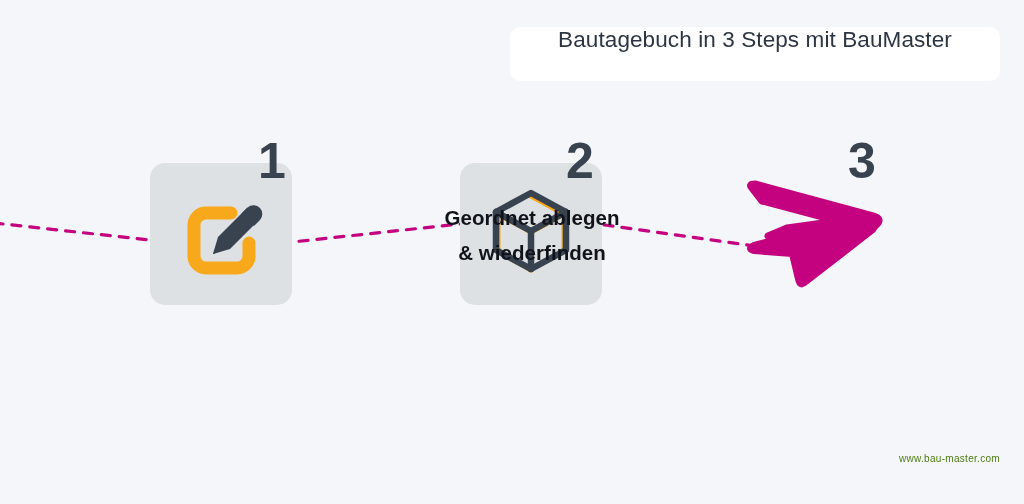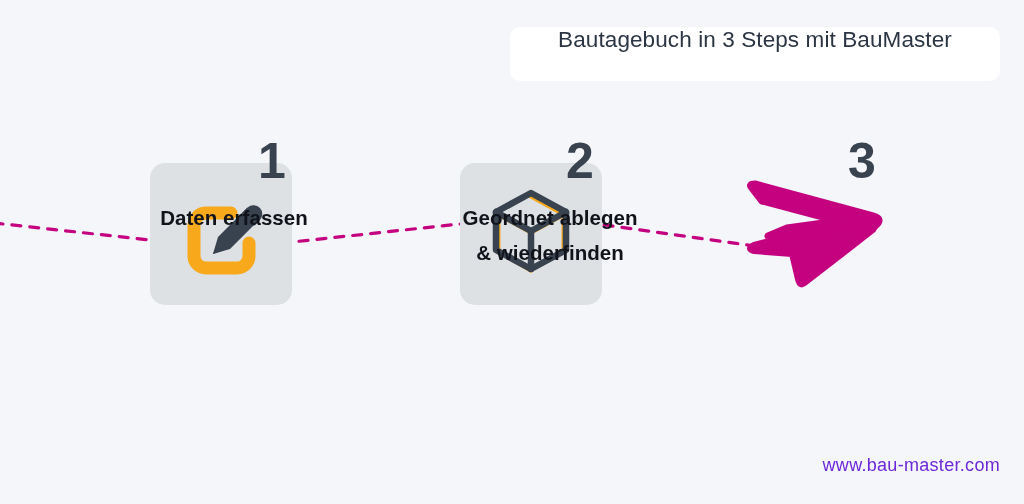--- a/index.html
+++ b/index.html
@@ -122,23 +122,23 @@
     font-weight: 700;
     color: #11131a;
     line-height: 1.72;
     letter-spacing: 0.05px;
   }
 
   
   .footer-url {
     position: absolute;
     right: 24px;
-    bottom: 28px;
-    font-size: 18px;
-    color: #6d28d9;
+    bottom: 40px;
+    font-size: 10px;
+    color: #4d7c0f;
     letter-spacing: 0.3px;
   }
 </style>
 </head>
 <body>
 
 <div class="canvas">
 
   <svg class="connector" viewBox="0 0 1024 504" width="1024" height="504" aria-hidden="true">
     <path d="M -6 223 L 150 240 L 292 242 L 460 224 L 605 225 L 790 251" fill="none" stroke="#c4017f" stroke-width="3.2" stroke-linecap="round" stroke-dasharray="9 9"></path>
@@ -160,23 +160,20 @@
           <path d="M44 72 L49 55 L78 26 L90 38 L61 67 Z" fill="#38434f"></path>
 
           <path d="M44 72 L49.5 57 L59 66.5 Z" fill="#38434f"></path>
 
           <path d="M78.5 25.5 a9 9 0 0 1 12.5 0.5 a9 9 0 0 1 0 12 L85 44 L72.5 31.5 Z" fill="#38434f"></path>
         </svg>
       </div>
 
       <div class="step-num num-1">1</div>
     </div>
-  </div>
-  <div class="caption" style="left:122px;">
-    <div>Daten erfassen</div>
   </div>
 
   <div class="step step-2">
     <div class="tile-wrap">
       <div class="tile"></div>
 
       <div class="icon-holder">
         <svg width="100" height="100" viewBox="0 0 100 100" aria-hidden="true">
 
           <g stroke="#f7a81b" stroke-width="5" fill="none" stroke-linecap="round" stroke-linejoin="round">
@@ -192,21 +189,21 @@
             <path d="M50 9 L85 28 L85 66 L50 85 L15 66 L15 28 Z"></path>
             <path d="M15 28 L50 47 L85 28"></path>
             <path d="M50 47 L50 85"></path>
           </g>
         </svg>
       </div>
 
       <div class="step-num num-2">2</div>
     </div>
   </div>
-  <div class="caption" style="left:438px;">
+  <div class="caption" style="left:420px;">
     <div>Geordnet ablegen</div>
     <div>&amp; wiederfinden</div>
   </div>
 
   <div class="step step-3">
     <div class="tile-wrap">
 
       <div class="plane-holder">
         <svg width="150" height="120" viewBox="0 0 150 120" aria-hidden="true">
 

